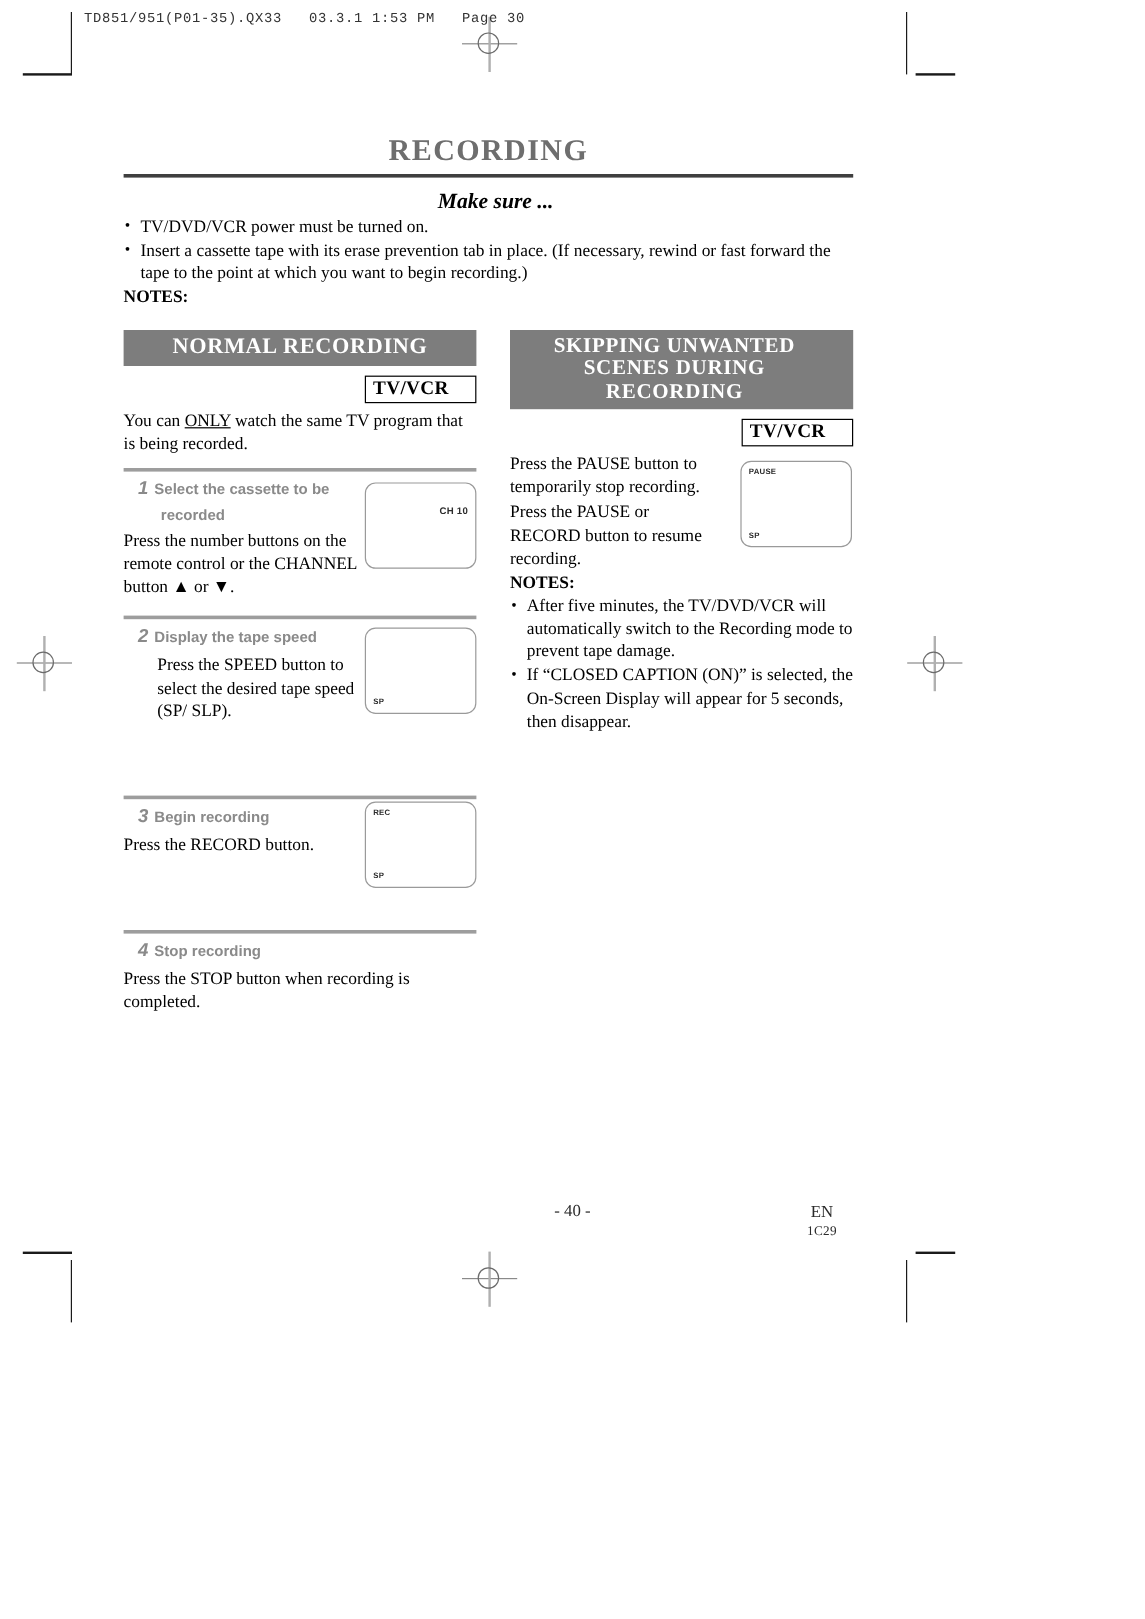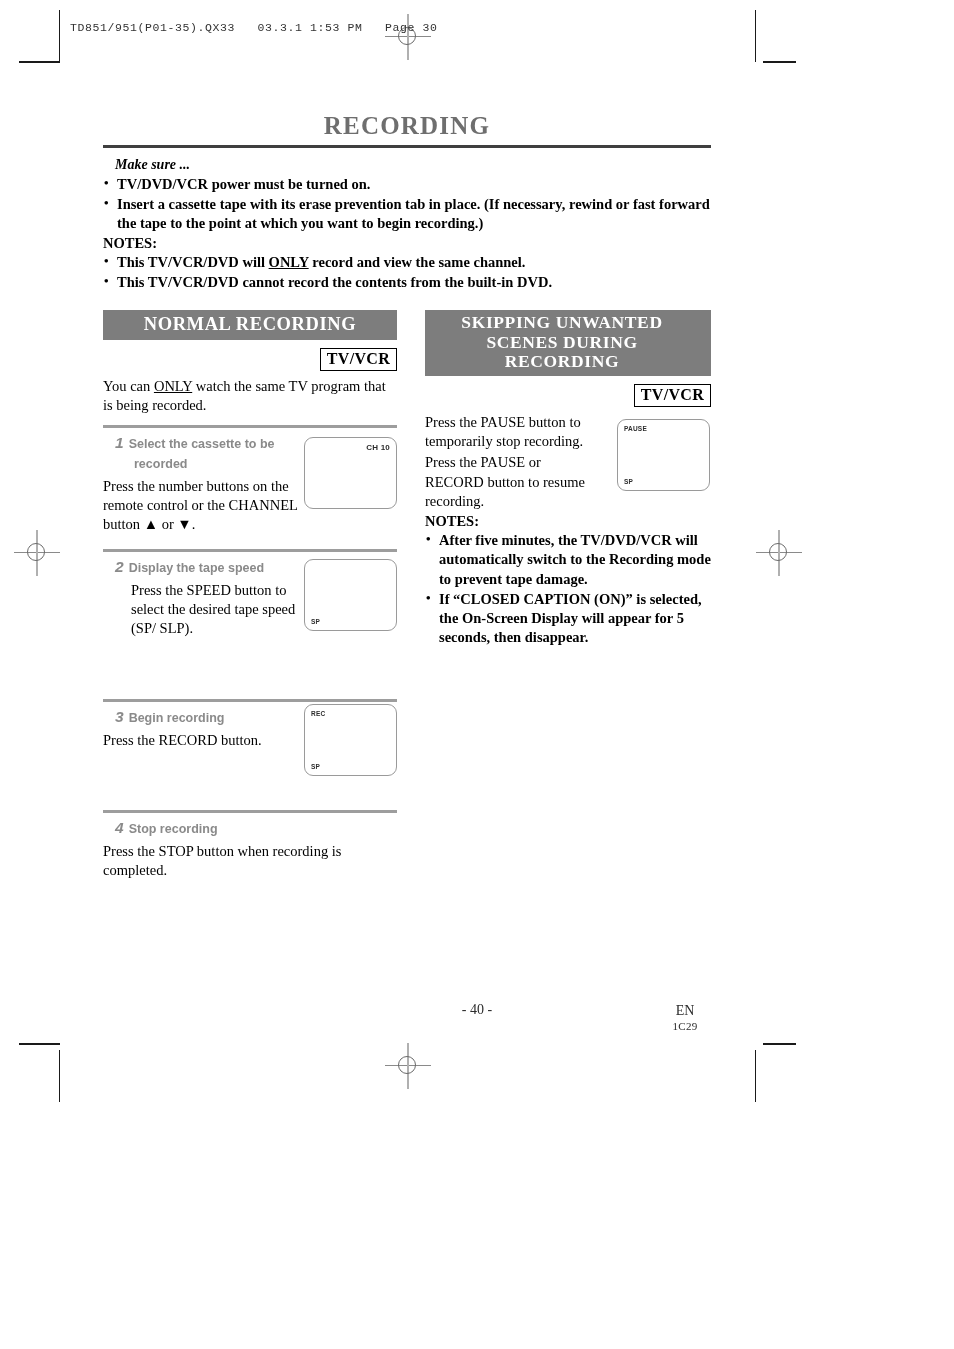--- a/index.html
+++ b/index.html
@@ -59,21 +59,21 @@
     top: 22px;
     width: 46px;
     height: 1px;
     background: #8a8a8a;
   }
 
   
   .slug {
     position: absolute;
     left: 70px;
-    top: 21px;
+    top: 9px;
     font-family: "Liberation Mono", "DejaVu Sans Mono", monospace;
     font-size: 11.5px;
     letter-spacing: 0.6px;
     color: #333333;
     white-space: pre;
   }
 
   
   #content {
     position: absolute;
@@ -94,41 +94,41 @@
   }
   .title-rule {
     height: 3px;
     background: #3f3f3f;
     margin-top: 5px;
   }
 
   .makesure {
     font-weight: bold;
     font-style: italic;
-    font-size: 14px;
+    font-size: 18px;
     margin: 9px 0 2px 12px;
+    text-align: center;
   }
   .notes-label {
     font-weight: bold;
     font-size: 14.5px;
     margin: 2px 0 1px 0;
   }
 
   ul.bullets {
     list-style: none;
     margin: 0;
     padding: 0;
   }
   ul.bullets li {
     position: relative;
     padding-left: 14px;
     font-size: 14.5px;
     line-height: 1.32;
     margin-bottom: 1px;
-    font-weight: bold;
   }
   ul.bullets li::before {
     content: "\2022";
     position: absolute;
     left: 1px;
     top: -1px;
     font-size: 13px;
   }
   u.ul { text-decoration: underline; }
 
@@ -167,21 +167,21 @@
     padding: 3px 14px 4px 2px;
   }
 
   .badge-row {
     text-align: right;
     margin-top: 8px;
   }
   .tvvcr-badge {
     display: inline-block;
     border: 1.5px solid #000000;
-    padding: 0px 6px 1px 6px;
+    padding: 0px 22px 1px 6px;
     font-family: "Liberation Serif", serif;
     font-weight: bold;
     font-size: 16px;
     letter-spacing: 0.3px;
     line-height: 1.25;
   }
 
   p.body {
     font-size: 14.5px;
     line-height: 1.33;
@@ -222,21 +222,21 @@
   }
   .tv-osd {
     position: absolute;
     font-family: "Liberation Sans", sans-serif;
     font-weight: bold;
     font-size: 6.5px;
     color: #2c2c2c;
     letter-spacing: 0.2px;
     white-space: nowrap;
   }
-  .osd-tr { right: 6px; top: 5px; font-size: 8px; }
+  .osd-tr { right: 6px; top: 18px; font-size: 8px; }
   .osd-tl { left: 6px; top: 5px; }
   .osd-bl { left: 6px; bottom: 5px; }
 
   
   .footer-page {
     position: absolute;
     left: 0;
     top: 1002px;
     width: 954px;
     text-align: center;
@@ -301,24 +301,20 @@
     <h1 class="page-title">RECORDING</h1>
     <div class="title-rule"></div>
 
     <div class="makesure">Make sure ...</div>
     <ul class="bullets">
       <li>TV/DVD/VCR power must be turned on.</li>
       <li>Insert a cassette tape with its erase prevention tab in place. (If necessary, rewind or fast forward the tape to the point at which you want to begin recording.)</li>
     </ul>
 
     <div class="notes-label">NOTES:</div>
-    <ul class="bullets">
-      <li><span>This TV/VCR/DVD will </span><u class="ul">ONLY</u><span> record and view the same channel.</span></li>
-      <li>This TV/VCR/DVD cannot record the contents from the built-in DVD.</li>
-    </ul>
 
     <div class="columns" style="height:560px;">
 
       <div class="col-left">
 
         <div class="section-bar">NORMAL RECORDING</div>
 
         <div class="badge-row">
           <span class="tvvcr-badge">TV/VCR</span>
         </div>

